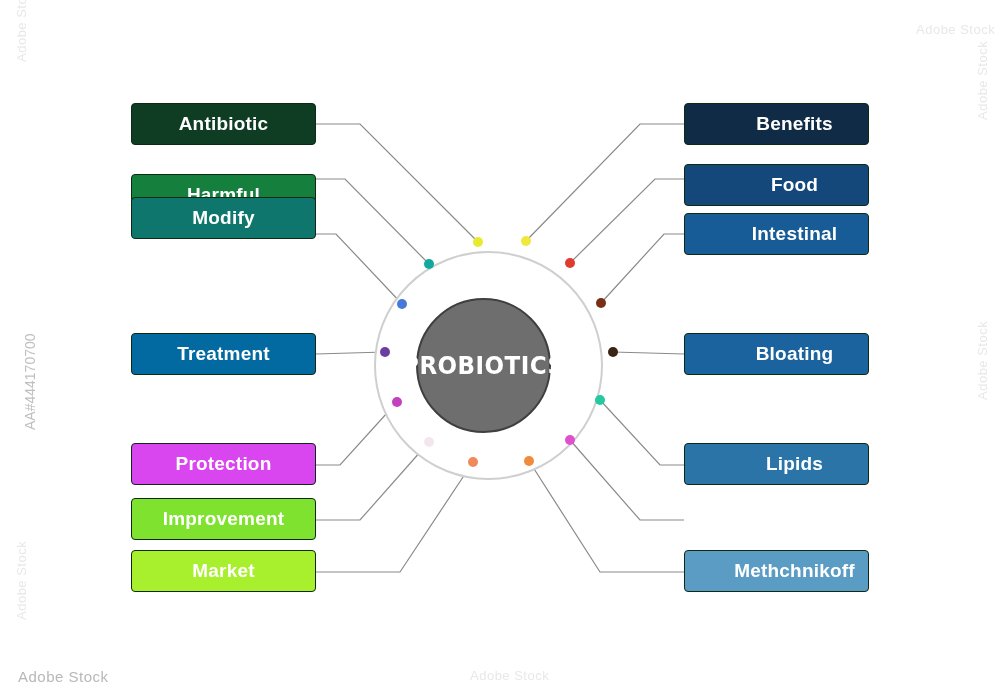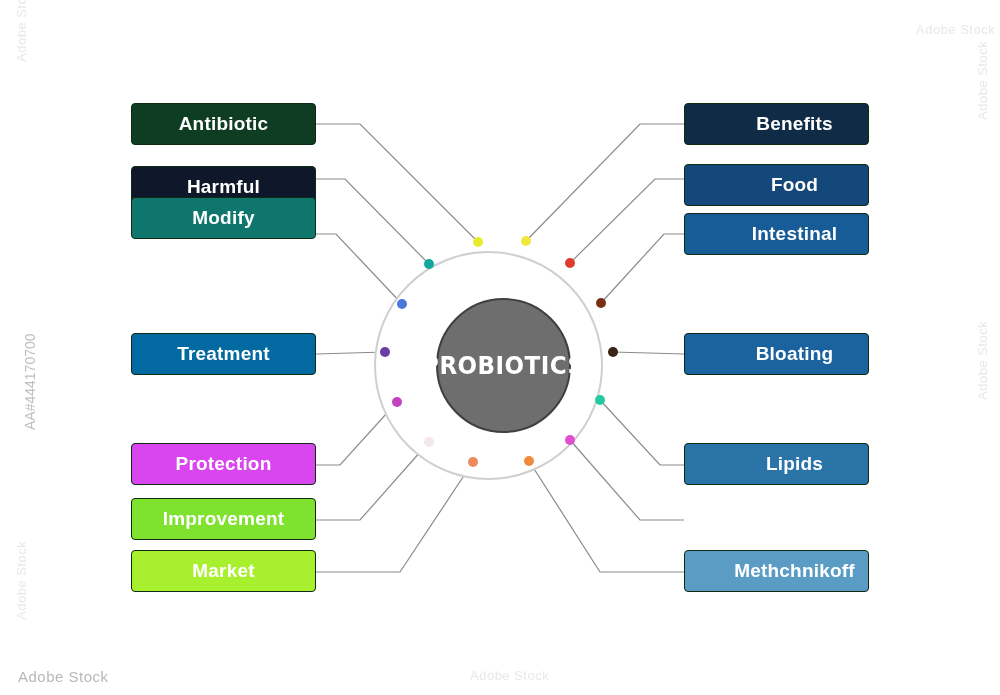--- a/index.html
+++ b/index.html
@@ -31,21 +31,21 @@
   }
   .node.left{width:185px;height:42px;left:131px;}
   .node.right{width:185px;height:42px;left:684px;padding-left:36px;}
 
   #hub{
     position:absolute;left:374px;top:251px;width:229px;height:229px;
     border-radius:50%;border:2px solid #cfcfcf;background:#ffffff;
     box-sizing:border-box;
   }
   #hub-inner{
-    position:absolute;left:436px;top:298px;width:135px;height:135px;
+    position:absolute;left:416px;top:298px;width:135px;height:135px;
     border-radius:50%;background:#6e6e6e;border:2px solid #3f3f3f;
     box-sizing:border-box;display:flex;align-items:center;justify-content:center;
   }
   #hub-label{
     color:#ffffff;font-weight:bold;font-size:25px;letter-spacing:.5px;
     font-family:"DejaVu Sans", sans-serif;transform:scaleX(.92);
   }
   .dot{position:absolute;width:10px;height:10px;border-radius:50%;}
 </style>
 </head>
@@ -102,21 +102,21 @@
   <span class="dot" style="left:565px;top:258px;background:#e03b2f"></span>
   <span class="dot" style="left:596px;top:298px;background:#7a2f14"></span>
   <span class="dot" style="left:608px;top:347px;background:#3a2416"></span>
   <span class="dot" style="left:595px;top:395px;background:#24c9a0"></span>
   <span class="dot" style="left:565px;top:435px;background:#df4fd0"></span>
   <span class="dot" style="left:524px;top:456px;background:#f08a3c"></span>
 
   <div class="node left" style="top:103px;background:#0f3d24">
     <span>Antibiotic</span>
   </div>
-  <div class="node left" style="top:166px;background:#0f172a">
+  <div class="node left" style="top:174px;background:#15803d">
     <span>Harmful</span>
   </div>
   <div class="node left" style="top:197px;background:#0f766e">
     <span>Modify</span>
   </div>
   <div class="node left" style="top:333px;background:#0369a1">
     <span>Treatment</span>
   </div>
   <div class="node left" style="top:443px;background:#d946ef">
     <span>Protection</span>

